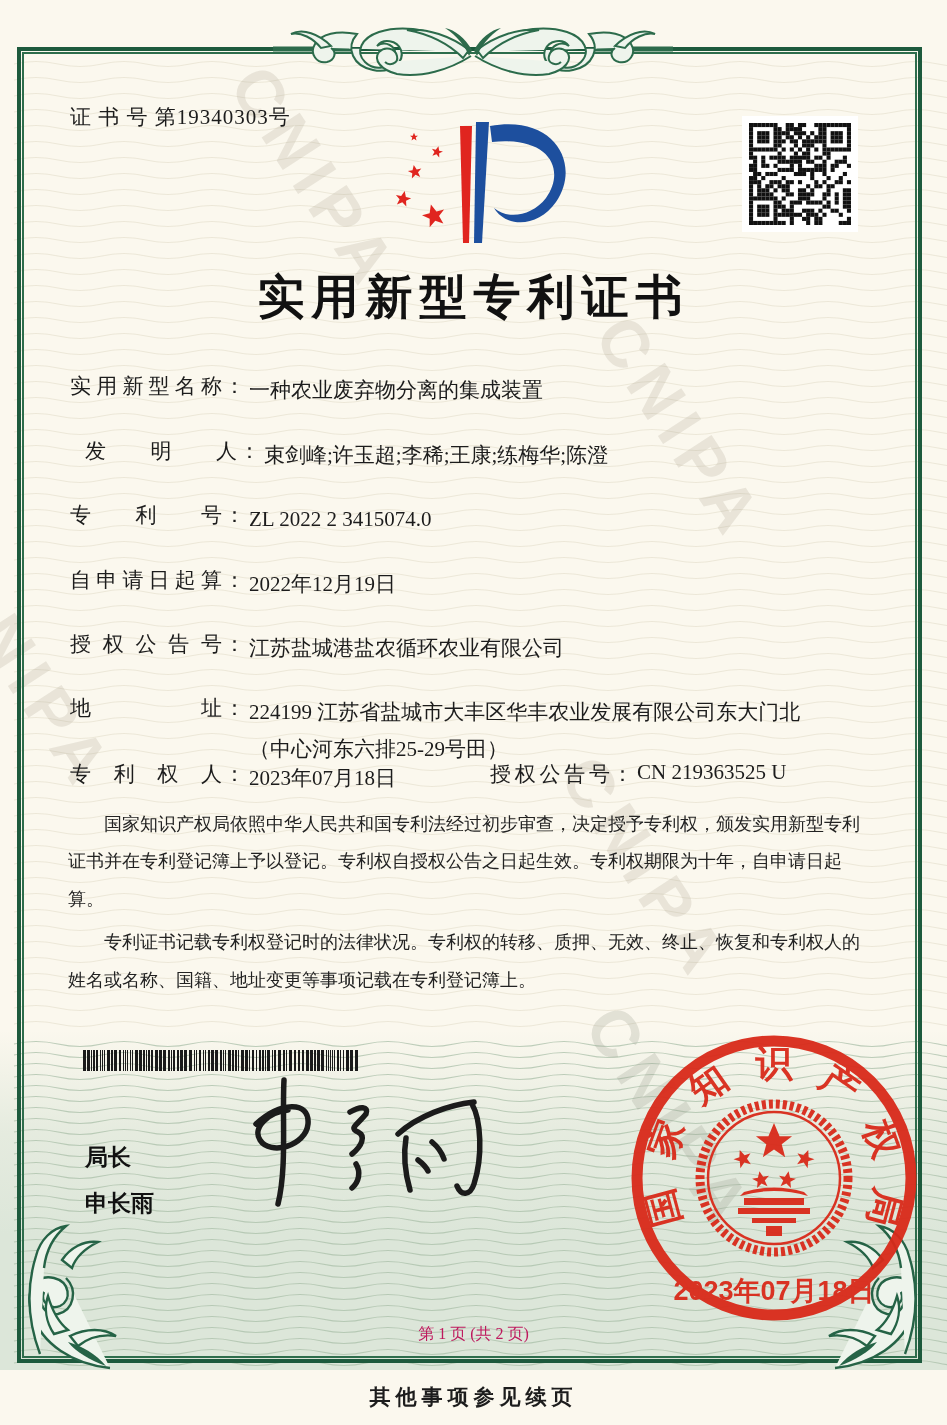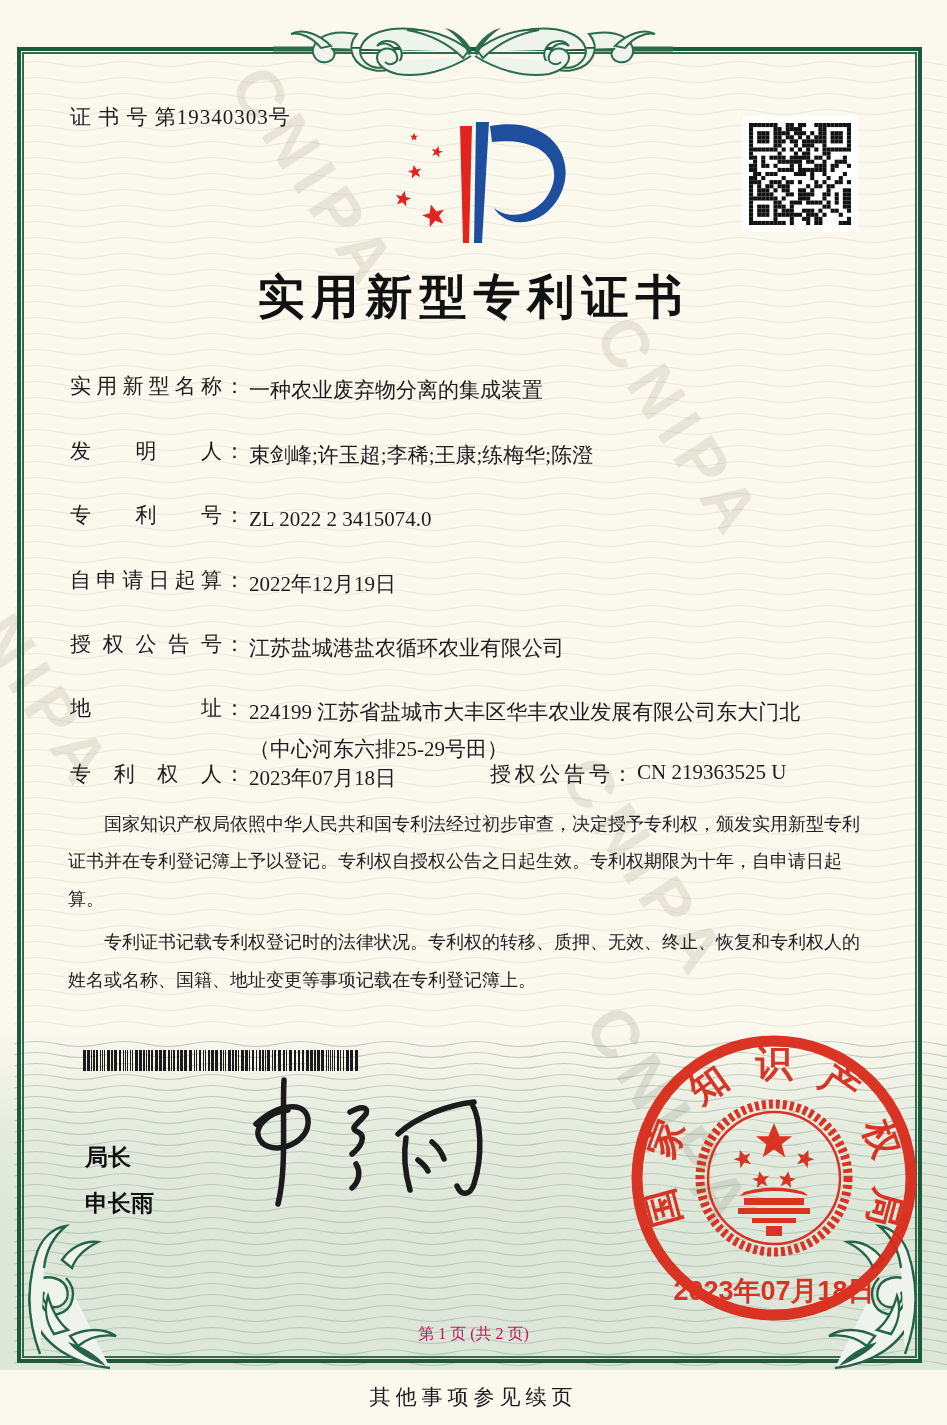--- a/index.html
+++ b/index.html
@@ -40,21 +40,21 @@
   .paras{position:absolute;left:68px;top:806px;width:816px;font-size:18px;line-height:2.08;color:#222;}
   .paras p{margin:0 12px 6px 0;text-indent:2em;}
   .barcode{position:absolute;left:83px;top:1050px;width:276px;height:21px;display:flex;align-items:stretch;}
   .barcode div{height:100%;}
   .director{position:absolute;left:85px;top:1134px;font-family:"Liberation Sans","DejaVu Sans",sans-serif;
       font-weight:bold;font-size:23px;color:#111;line-height:2.0;}
   .sig{position:absolute;left:222px;top:1072px;}
   .seal{position:absolute;left:626px;top:1030px;z-index:6;opacity:.95;}
   .page-num{position:absolute;left:0;top:1324px;width:947px;text-align:center;font-size:16px;color:#be185d;}
   .cont-note{position:absolute;left:0;top:1383px;width:947px;text-align:center;font-size:21px;
-      letter-spacing:5px;color:#1c1c1c;}
+      letter-spacing:5px;color:#1c1c1c;font-weight:bold;}
 </style>
 </head>
 <body>
 
 <div class="page">
 
   <div class="green-zone"></div>
   <svg id="bgwaves" width="947" height="1425">
       <path d="M14 64 q22,-5 44,0 t44,0 t44,0 t44,0 t44,0 t44,0 t44,0 t44,0 t44,0 t44,0 t44,0 t44,0 t44,0 t44,0 t44,0 t44,0 t44,0 t44,0 t44,0 t44,0 t44,0 t44,0 " fill="none" stroke="#d9d2bd" stroke-opacity="0.45" stroke-width="1"></path>
       <path d="M14 80 q22,-5 44,0 t44,0 t44,0 t44,0 t44,0 t44,0 t44,0 t44,0 t44,0 t44,0 t44,0 t44,0 t44,0 t44,0 t44,0 t44,0 t44,0 t44,0 t44,0 t44,0 t44,0 t44,0 " fill="none" stroke="#d9d2bd" stroke-opacity="0.45" stroke-width="1"></path>
@@ -567,21 +567,21 @@
           <rect x="24" y="24" width="1" height="1" fill="#111"></rect>
         </svg>
       </div>
 
     <div class="doc-title">实用新型专利证书</div>
 
     <div class="fields">
       <div class="frow" style="top:372px;">
         <span class="lab">实用新型名称</span><span class="colon">：</span><span class="val">一种农业废弃物分离的集成装置</span>
       </div>
-      <div class="frow" style="top:437px;">
+      <div class="frow" style="top:437px;margin-left:15px;">
         <span class="lab">发明人</span><span class="colon">：</span><span class="val">束剑峰;许玉超;李稀;王康;练梅华;陈澄</span>
       </div>
       <div class="frow" style="top:501px;">
         <span class="lab">专利号</span><span class="colon">：</span><span class="val">ZL 2022 2 3415074.0</span>
       </div>
       <div class="frow" style="top:566px;">
         <span class="lab">自申请日起算</span><span class="colon">：</span><span class="val">2022年12月19日</span>
       </div>
       <div class="frow" style="top:630px;">
         <span class="lab">授权公告号</span><span class="colon">：</span><span class="val">江苏盐城港盐农循环农业有限公司</span>

